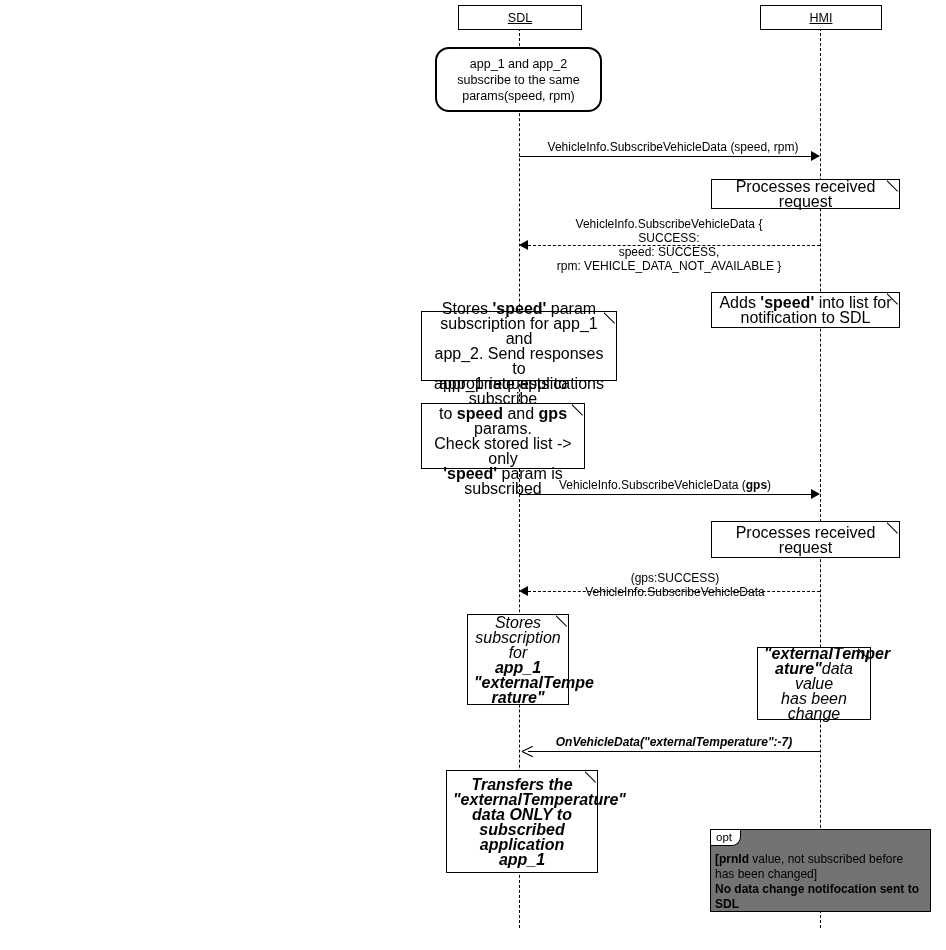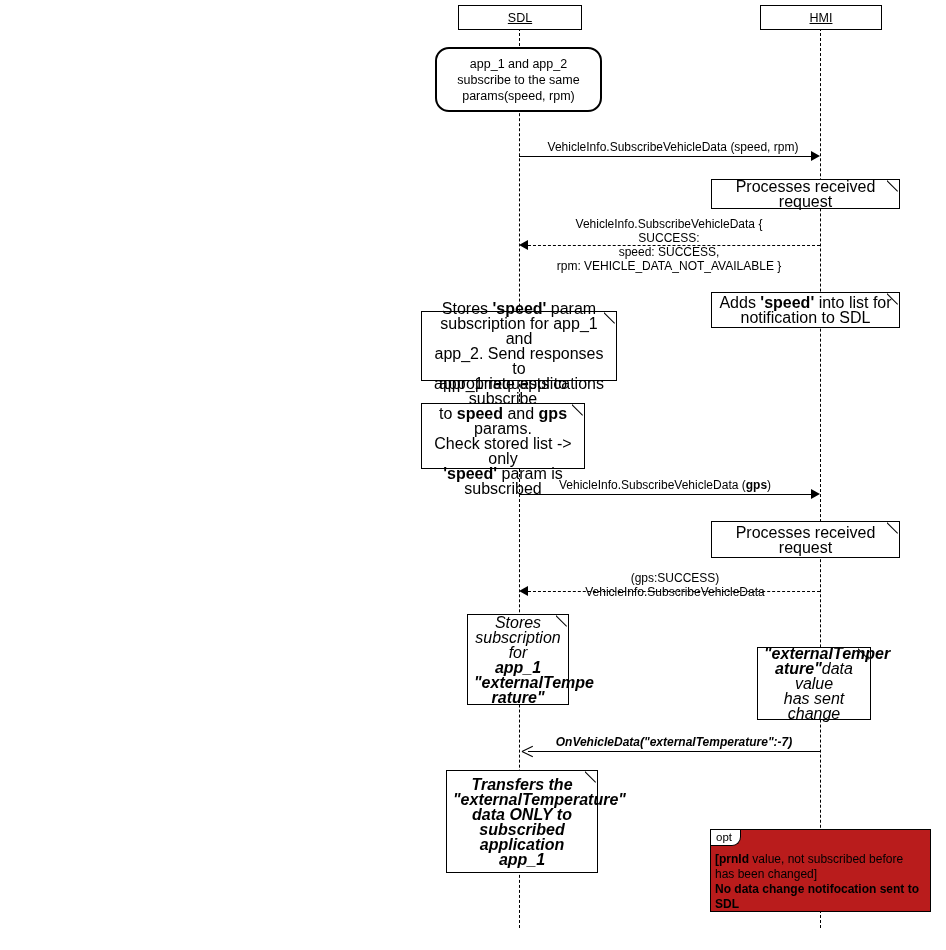--- a/index.html
+++ b/index.html
@@ -51,21 +51,21 @@
   .ah-filled-l{position:absolute;width:0;height:0;
         border-top:5px solid transparent;border-bottom:5px solid transparent;
         border-right:9px solid #000;}
   .ah-open-l{position:absolute;width:11px;height:11px;}
   .ah-open-l:before,.ah-open-l:after{content:"";position:absolute;
         left:0;top:5.5px;width:12px;height:0;border-top:1.3px solid #000;}
   .ah-open-l:before{transform:rotate(26deg);transform-origin:0 50%;}
   .ah-open-l:after{transform:rotate(-26deg);transform-origin:0 50%;}
 
   
-  .frag{position:absolute;border:1px solid #000;background:#b91c1c;
+  .frag{position:absolute;border:1px solid #000;background:#737373;
         box-sizing:border-box;}
   .frag-tab{position:absolute;left:0;top:0;border-right:1px solid #000;
         border-bottom:1px solid #000;border-bottom-right-radius:9px;
         background:#fff;font-size:11.5px;padding:1px 8px 2px 5px;}
   .frag-body{position:absolute;left:4px;right:3px;font-size:12px;
         line-height:15px;}
 
   .i{}
   .b{font-weight:bold;}
   .bi{font-weight:bold;font-style:italic;}
@@ -186,21 +186,21 @@
     </div>
   </div>
 
   <div class="note" style="left:757px;top:647px;width:114px;height:73px;font-style:italic;">
     <div class="foldline"></div>
     <div class="note-inner">
       <div class="b">"externalTemper</div>
       <div>
         <span class="b">ature"</span><span>data value</span>
       </div>
-      <div>has sent</div>
+      <div>has been</div>
       <div>change</div>
     </div>
   </div>
 
   <div class="msg" style="left:519px;top:751px;width:301px;">
     <div class="line solid" style="left:9px;width:292px;"></div>
     <div class="ah-open-l" style="left:3px;top:-6px;"></div>
     <div class="label bi" style="left:9px;top:-16px;width:292px;">OnVehicleData("externalTemperature":-7)</div>
   </div>
 

